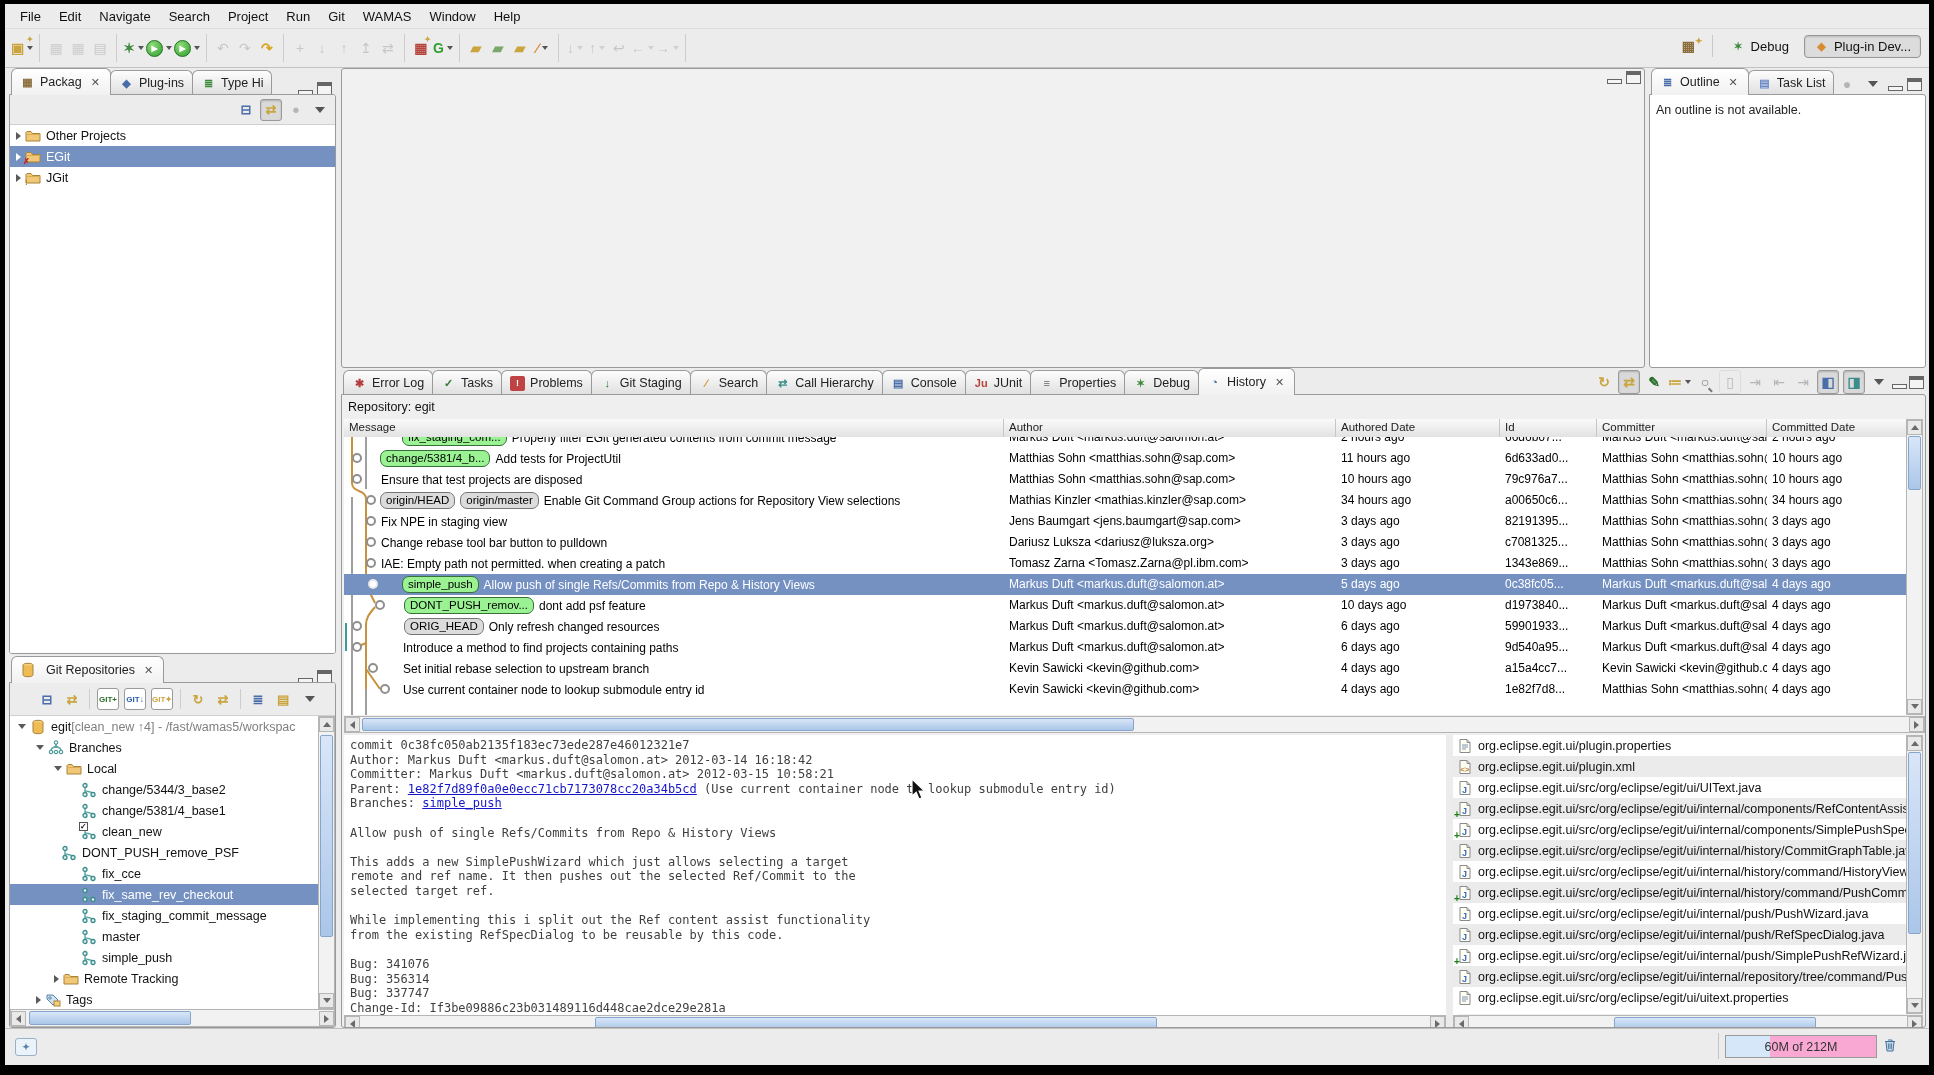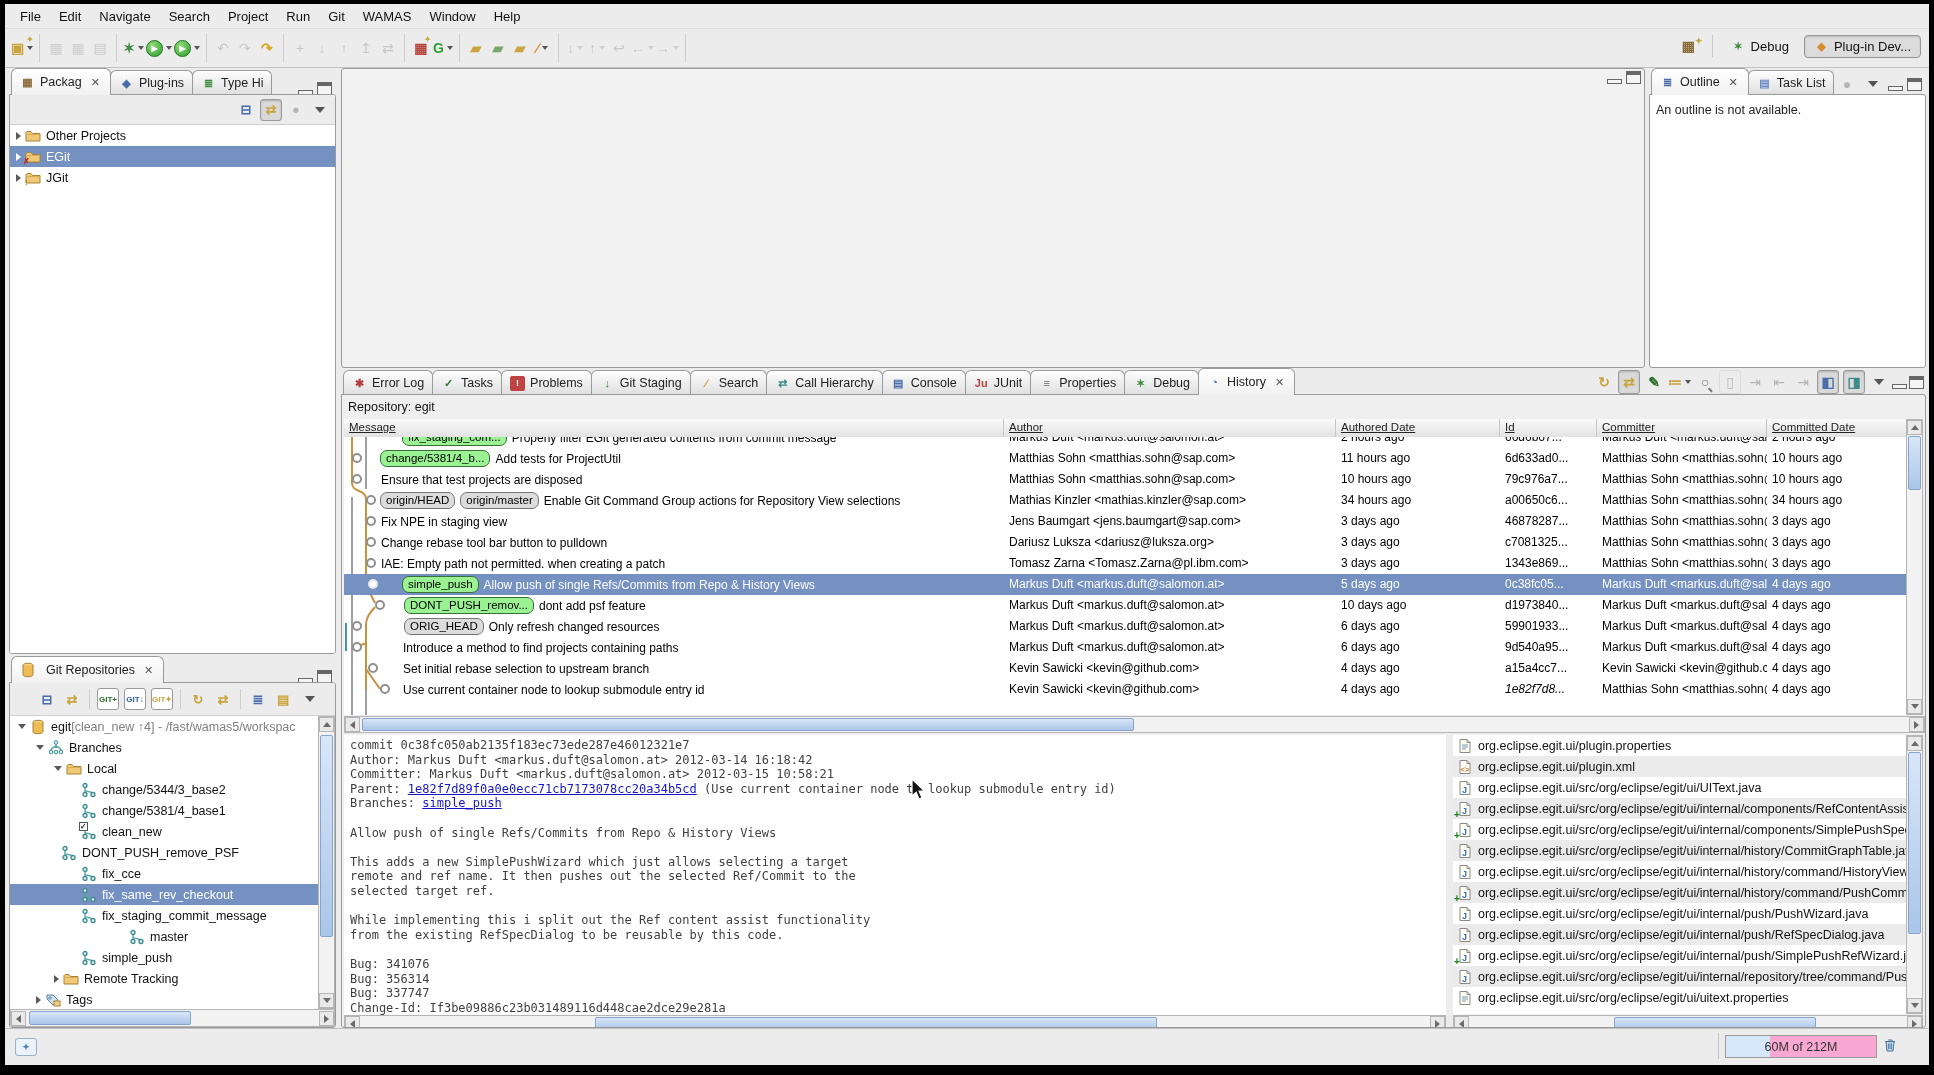--- a/index.html
+++ b/index.html
@@ -76,21 +76,21 @@
         display:flex;align-items:center;justify-content:center;}
   .tri{width:0;height:0;}
   .tri.l{border-top:4px solid transparent;border-bottom:4px solid transparent;border-right:5px solid #6a6a6a;}
   .tri.r{border-top:4px solid transparent;border-bottom:4px solid transparent;border-left:5px solid #6a6a6a;}
   .tri.u{border-left:4px solid transparent;border-right:4px solid transparent;border-bottom:5px solid #6a6a6a;}
   .tri.d{border-left:4px solid transparent;border-right:4px solid transparent;border-top:5px solid #6a6a6a;}
 
   
   .thead{position:absolute;display:flex;height:18px;background:linear-gradient(#fafafa,#e2e2e2);
          border-bottom:1px solid #b9b9b9;font-size:11.5px;color:#222;}
-  .hcell{border-right:1px solid #c6c6c6;padding:2px 0 0 5px;box-sizing:border-box;overflow:hidden;white-space:nowrap;text-decoration:underline;}
+  .hcell{border-right:1px solid #c6c6c6;padding:2px 0 0 5px;box-sizing:border-box;overflow:hidden;white-space:nowrap;}
   .tbody{position:absolute;background:#fff;overflow:hidden;}
   .hrow{display:flex;height:21px;align-items:stretch;position:relative;font-size:12px;color:#000;}
   .hrow.sel{background:#7591c2;color:#fff;}
   .hrow.partial{height:11px;overflow:hidden;}
   .hrow.partial>.rowc{margin-top:-10px;}
   .rowc{display:flex;height:21px;width:100%;}
   .cell{overflow:hidden;white-space:nowrap;box-sizing:border-box;padding:3px 0 0 5px;flex:none;}
   .cell.msg{position:relative;padding:0;}
   .msg-inner{position:absolute;top:0;bottom:0;display:flex;align-items:center;white-space:nowrap;}
   .lbl{font-size:11.5px;padding:0 5px;border-radius:7px;border:1px solid #38703a;background:#9af293;
@@ -436,21 +436,21 @@
             </div>
             <div class="trow" style="padding-left: 62px;">
               <span style="width: 9px; flex: 0 0 auto;"></span>
               <span class="ticon">
                 <svg>
                   <use href="#sym-branch"></use>
                 </svg>
               </span>
               <span>fix_staging_commit_message</span>
             </div>
-            <div class="trow" style="padding-left: 62px; margin-left: 48px;">
+            <div class="trow" style="padding-left: 62px;">
               <span style="width: 9px; flex: 0 0 auto;"></span>
               <span class="ticon">
                 <svg>
                   <use href="#sym-branch"></use>
                 </svg>
               </span>
               <span>master</span>
             </div>
             <div class="trow" style="padding-left: 62px;">
               <span style="width: 9px; flex: 0 0 auto;"></span>
@@ -677,21 +677,21 @@
             <div class="hrow">
               <div class="rowc">
                 <span class="cell msg" style="width: 660px;">
                   <span class="dot" style="left: 22px;"></span>
                   <span class="msg-inner" style="left: 37px;">
                     <span>Fix NPE in staging view</span>
                   </span>
                 </span>
                 <span class="cell" style="width: 332px;">Jens Baumgart &lt;jens.baumgart@sap.com&gt;</span>
                 <span class="cell" style="width: 164px;">3 days ago</span>
-                <span class="cell" style="width: 97px;">46878287...</span>
+                <span class="cell" style="width: 97px;">82191395...</span>
                 <span class="cell" style="width: 170px;">Matthias Sohn &lt;matthias.sohn@sap.com&gt;</span>
                 <span class="cell" style="width: 141px;">3 days ago</span>
               </div>
             </div>
             <div class="hrow">
               <div class="rowc">
                 <span class="cell msg" style="width: 660px;">
                   <span class="dot" style="left: 22px;"></span>
                   <span class="msg-inner" style="left: 37px;">
                     <span>Change rebase tool bar button to pulldown</span>
@@ -800,21 +800,21 @@
             <div class="hrow">
               <div class="rowc">
                 <span class="cell msg" style="width: 660px;">
                   <span class="dot" style="left: 36px;"></span>
                   <span class="msg-inner" style="left: 59px;">
                     <span>Use current container node to lookup submodule entry id</span>
                   </span>
                 </span>
                 <span class="cell" style="width: 332px;">Kevin Sawicki &lt;kevin@github.com&gt;</span>
                 <span class="cell" style="width: 164px;">4 days ago</span>
-                <span class="cell" style="width: 97px; font-style: italic;">1e82f7d8...</span>
+                <span class="cell" style="width: 97px;">1e82f7d8...</span>
                 <span class="cell" style="width: 170px;">Matthias Sohn &lt;matthias.sohn@sap.com&gt;</span>
                 <span class="cell" style="width: 141px;">4 days ago</span>
               </div>
             </div>
           </div>
       <div class="sb v" style="right:2px;top:24px;width:17px;height:296px;">
         <span class="sbtn" style="top:0;left:0;">
               <span class="tri u"></span>
             </span>
         <div class="thumb" style="top:16px;height:52px;"></div>

